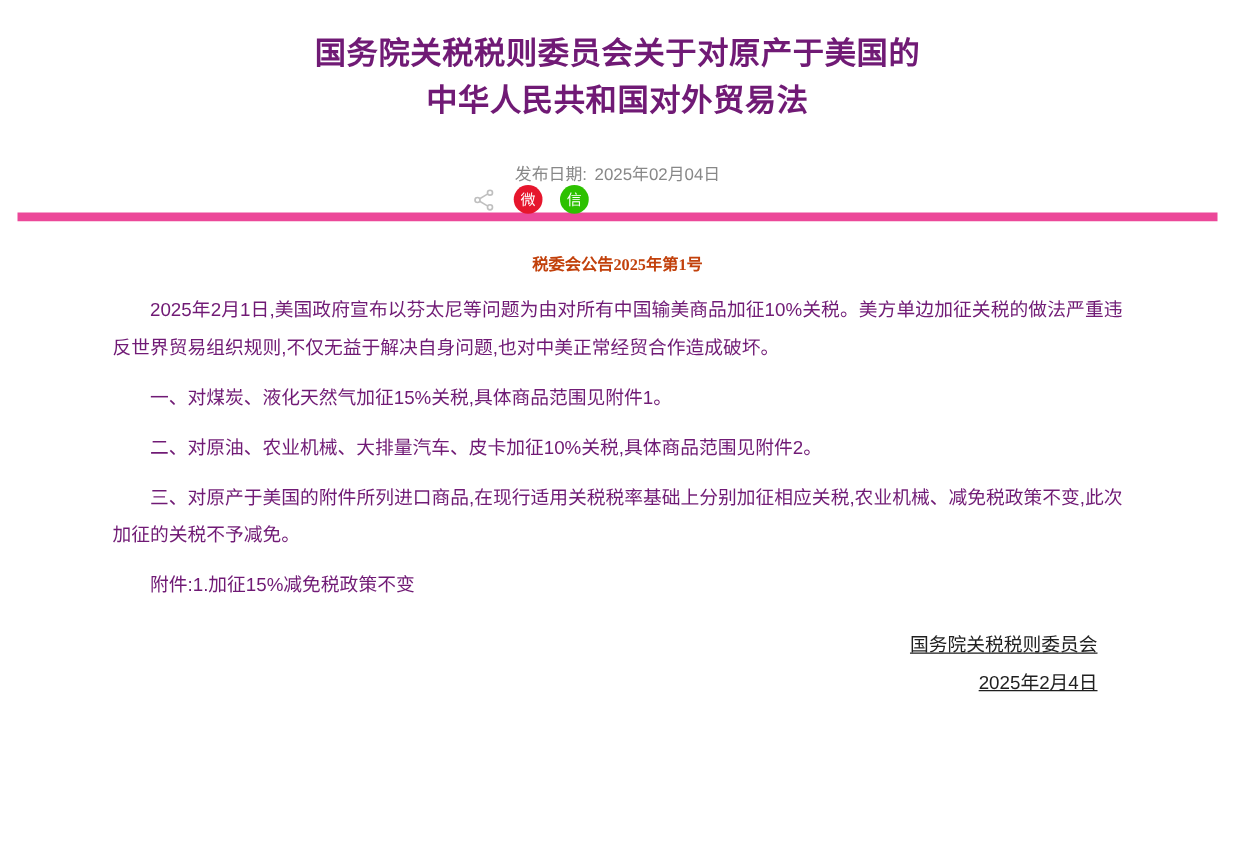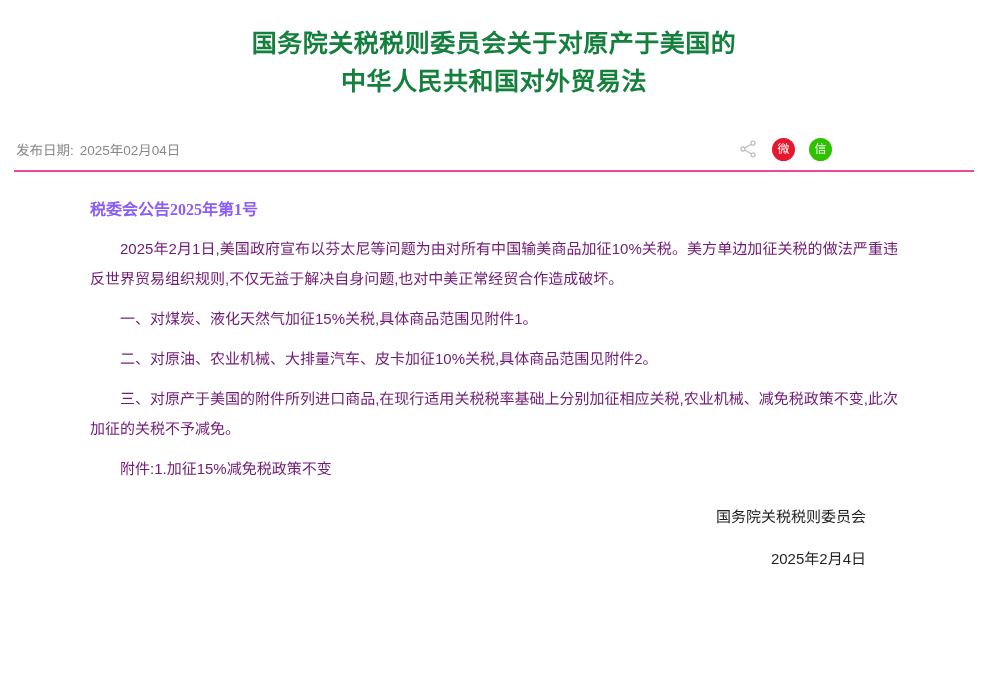--- a/index.html
+++ b/index.html
@@ -23,37 +23,38 @@
 
   
   .title-wrap {
     padding: 24px 90px 10px 90px;
     text-align: center;
   }
   .doc-title {
     font-size: 25px;
     font-weight: bold;
     line-height: 38px;
-    color: #15803d;
+    color: #701a75;
     letter-spacing: 0.5px;
     font-family: "Liberation Sans", "DejaVu Sans", sans-serif;
   }
   .doc-title .line2 {
     display: block;
   }
 
   
   .meta-row {
     margin: 18px 14px 0 14px;
     height: 42px;
     display: flex;
     align-items: center;
     justify-content: space-between;
-    border-bottom: 2px solid #ec4899;
+    border-bottom: 7px solid #ec4899;
     padding: 0 2px 0 2px;
+    flex-direction: column;
   }
   .meta-left {
     font-size: 13.5px;
     color: #888888;
     display: flex;
     align-items: center;
     gap: 6px;
   }
 
   .meta-right {
@@ -81,23 +82,24 @@
     line-height: 1;
   }
   .weibo { background: #e6162d; }
   .wechat { background: #2dc100; }
 
   
   .body-wrap {
     padding: 14px 90px 0 90px;
   }
   .sub-title {
-    font-size: 16px;
+    text-align: center;
+    font-size: 13px;
     font-weight: bold;
-    color: #8b5cf6;
+    color: #c2410c;
     margin: 10px 0 14px 0;
     font-family: "Liberation Serif", "DejaVu Serif", serif;
   }
   p.para {
     font-size: 15px;
     line-height: 30px;
     color: #701a75;
     margin: 0 0 10px 0;
     text-align: justify;
     text-indent: 2em;
@@ -107,21 +109,21 @@
     text-indent: 2em;
   }
   .sign {
     margin-top: 18px;
     text-align: right;
     font-size: 15px;
     line-height: 30px;
     color: #1f1f1f;
     padding-right: 20px;
   }
-  .sign div { margin: 12px; }
+  .sign div { margin: 0; text-decoration: underline; }
 </style>
 </head>
 <body>
 
 <div class="page">
 
   <div class="title-wrap">
     <div class="doc-title">
       <span>国务院关税税则委员会关于对原产于美国的</span>
       <span class="line2">中华人民共和国对外贸易法</span>

